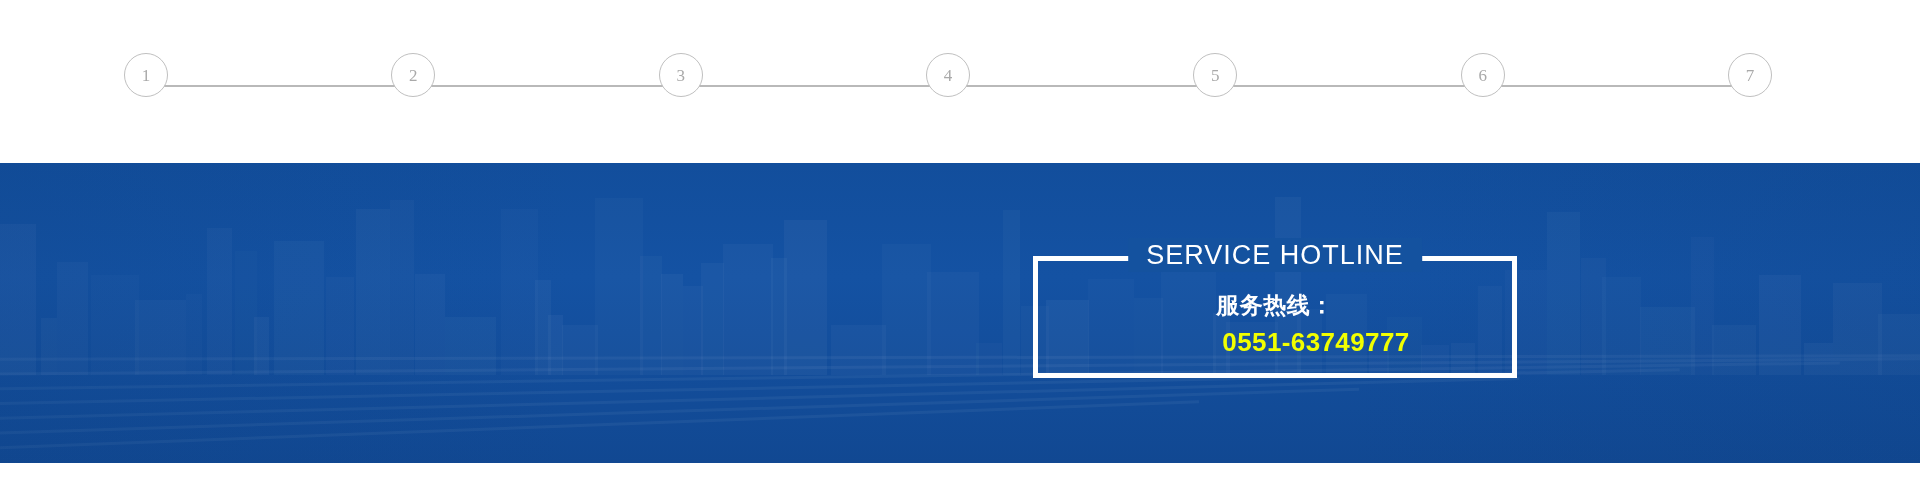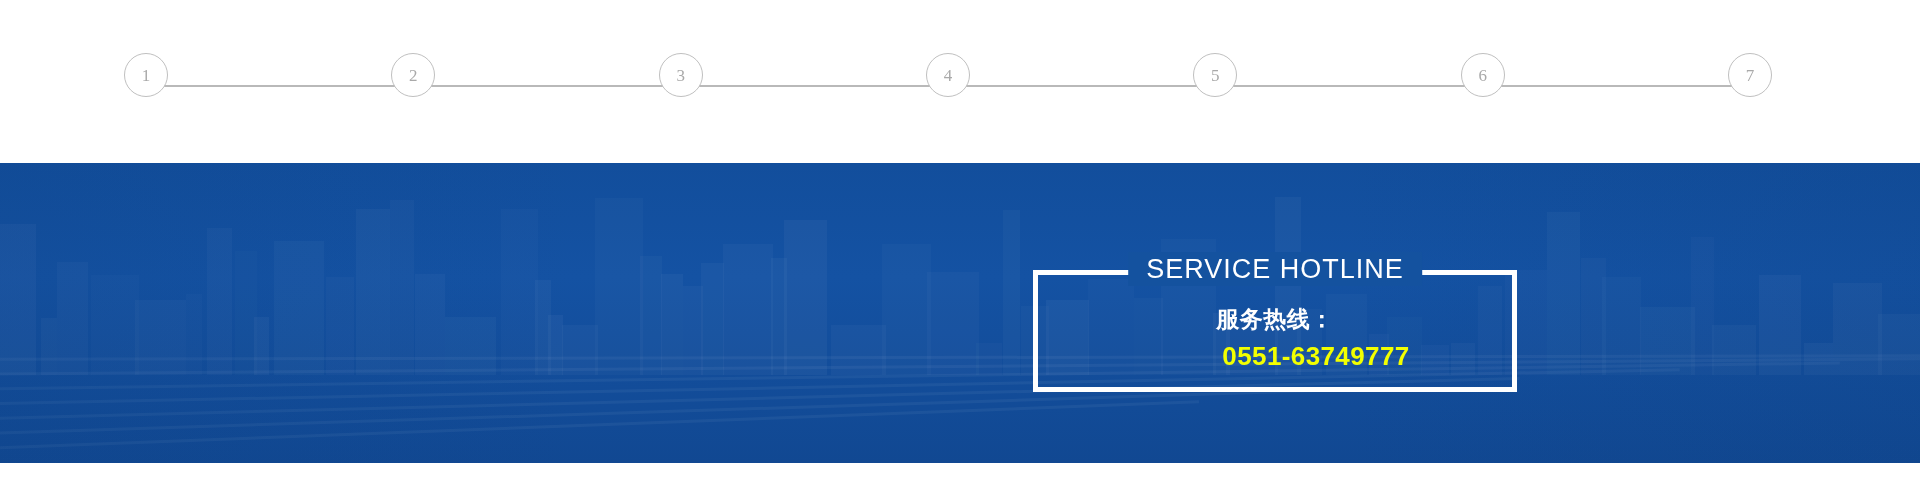--- a/index.html
+++ b/index.html
@@ -81,21 +81,21 @@
     font-family:"DejaVu Sans", sans-serif;
   }
   .slogan-sub{
     margin-top:17px;
     font-size:16.5px; letter-spacing:.6px; white-space:nowrap;
     font-family:"DejaVu Sans", sans-serif;
   }
 
   
   .hotline{
-    position:absolute; left:1033px; top:107px;
+    position:absolute; left:1033px; top:93px;
     width:484px; height:122px;
   }
   .hl-frame{
     position:absolute; inset:0;
     border:5px solid #ffffff;
   }
   .hl-title{
     position:absolute; left:50%; top:-18px; transform:translateX(-50%);
     background:#14529f; padding:0 18px;
     color:#ffffff; font-size:27px; letter-spacing:1px; white-space:nowrap;

